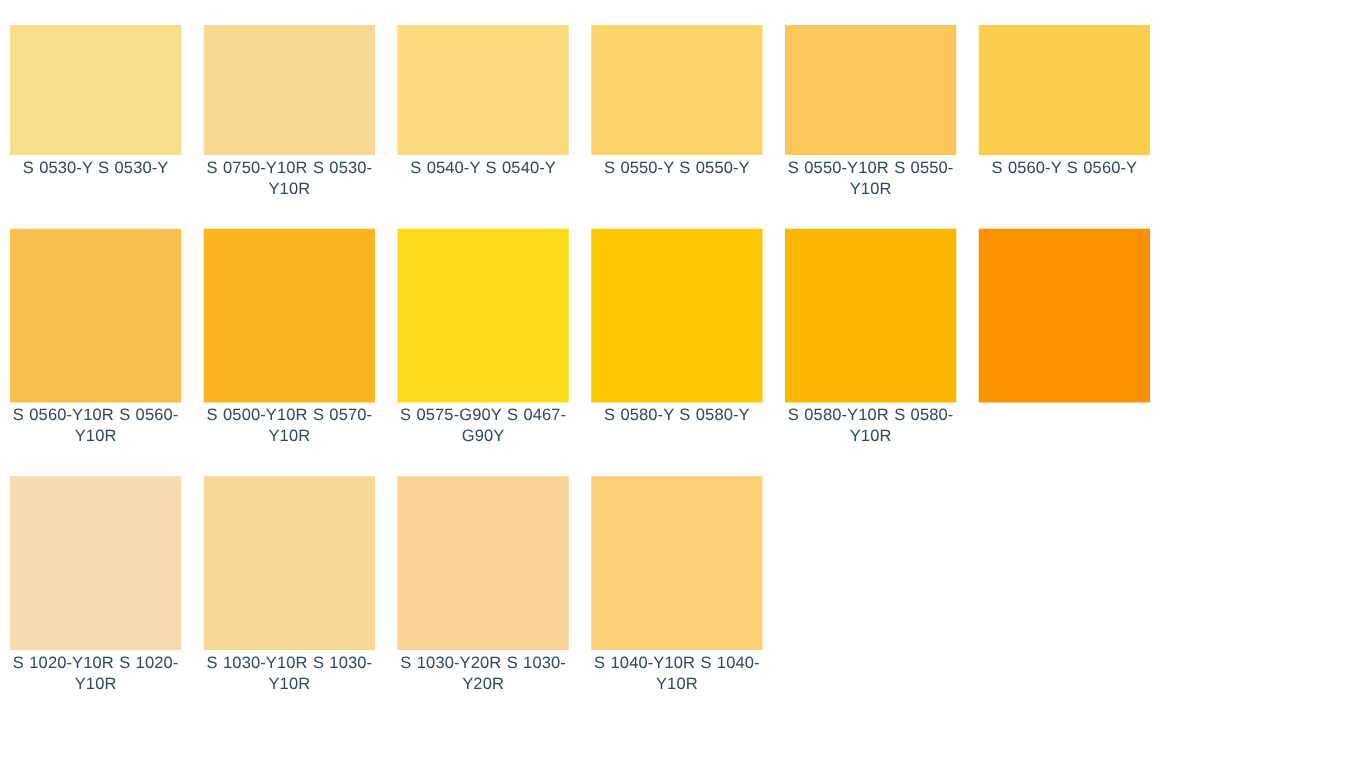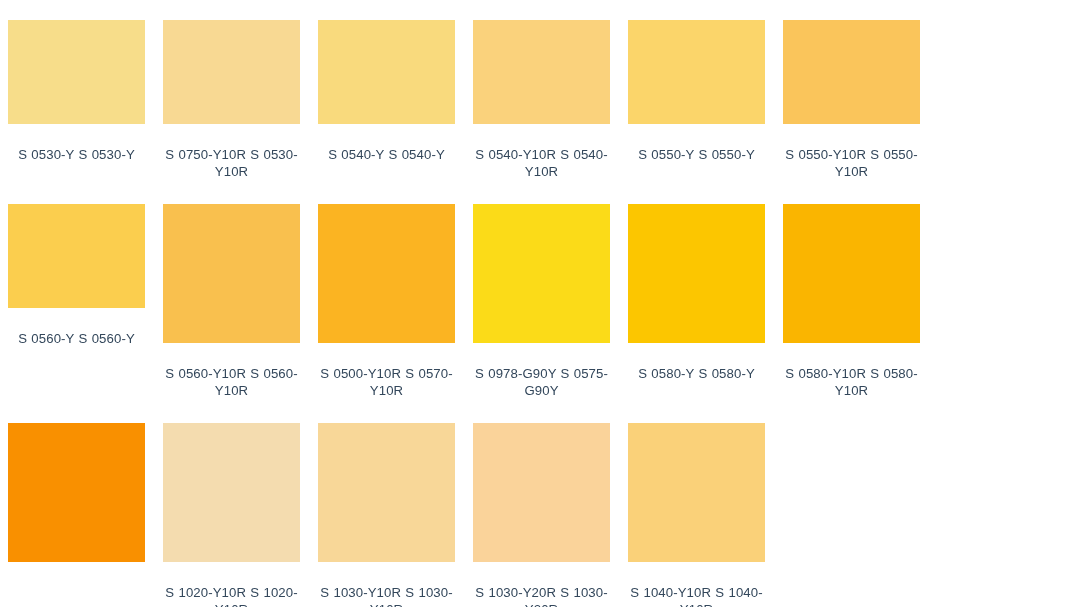--- a/index.html
+++ b/index.html
@@ -27,21 +27,21 @@
     flex-direction: column;
     align-items: stretch;
   }
   .swatch-chip {
     width: 137px;
     height: 104px;
     display: block;
   }
   .swatch-label {
     width: 137px;
-    margin-top: 22px;
+    margin-top: 1px;
     font-size: 13.2px;
     line-height: 17px;
     color: #33475b;
     text-align: center;
     letter-spacing: 0.1px;
     word-spacing: 0.5px;
   }
   
   .row-tall .swatch-chip {
     height: 139px;
@@ -57,24 +57,20 @@
     </div>
     <div class="swatch-cell">
       <div class="swatch-chip" title="S 0530-Y10R" style="background: rgb(248, 217, 147); height: 104px;"></div>
       <div class="swatch-label">S 0750-Y10R S 0530-Y10R</div>
     </div>
     <div class="swatch-cell">
       <div class="swatch-chip" title="S 0540-Y" style="background: rgb(249, 218, 125); height: 104px;"></div>
       <div class="swatch-label">S 0540-Y S 0540-Y</div>
     </div>
     <div class="swatch-cell">
-      <div class="swatch-chip" title="S 0540-Y10R" style="background: rgb(250, 210, 124); height: 104px;"></div>
-      <div class="swatch-label">S 0540-Y10R S 0540-Y10R</div>
-    </div>
-    <div class="swatch-cell">
       <div class="swatch-chip" title="S 0550-Y" style="background: rgb(251, 213, 106); height: 104px;"></div>
       <div class="swatch-label">S 0550-Y S 0550-Y</div>
     </div>
     <div class="swatch-cell">
       <div class="swatch-chip" title="S 0550-Y10R" style="background: rgb(250, 197, 91); height: 104px;"></div>
       <div class="swatch-label">S 0550-Y10R S 0550-Y10R</div>
     </div>
     <div class="swatch-cell">
       <div class="swatch-chip" title="S 0560-Y" style="background: rgb(251, 206, 78); height: 104px;"></div>
       <div class="swatch-label">S 0560-Y S 0560-Y</div>
@@ -82,21 +78,21 @@
     <div class="swatch-cell row-tall">
       <div class="swatch-chip" title="S 0560-Y10R" style="background: rgb(249, 192, 78); height: 139px;"></div>
       <div class="swatch-label">S 0560-Y10R S 0560-Y10R</div>
     </div>
     <div class="swatch-cell row-tall">
       <div class="swatch-chip" title="S 0570-Y10R" style="background: rgb(251, 180, 34); height: 139px;"></div>
       <div class="swatch-label">S 0500-Y10R S 0570-Y10R</div>
     </div>
     <div class="swatch-cell row-tall">
       <div class="swatch-chip" title="S 0575-G90Y" style="background: rgb(251, 219, 24); height: 139px;"></div>
-      <div class="swatch-label">S 0978-G90Y S 0575-G90Y</div>
+      <div class="swatch-label">S 0575-G90Y S 0467-G90Y</div>
     </div>
     <div class="swatch-cell row-tall">
       <div class="swatch-chip" title="S 0580-Y" style="background: rgb(252, 198, 0); height: 139px;"></div>
       <div class="swatch-label">S 0580-Y S 0580-Y</div>
     </div>
     <div class="swatch-cell row-tall">
       <div class="swatch-chip" title="S 0580-Y10R" style="background: rgb(250, 181, 0); height: 139px;"></div>
       <div class="swatch-label">S 0580-Y10R S 0580-Y10R</div>
     </div>
     <div class="swatch-cell row-tall">

